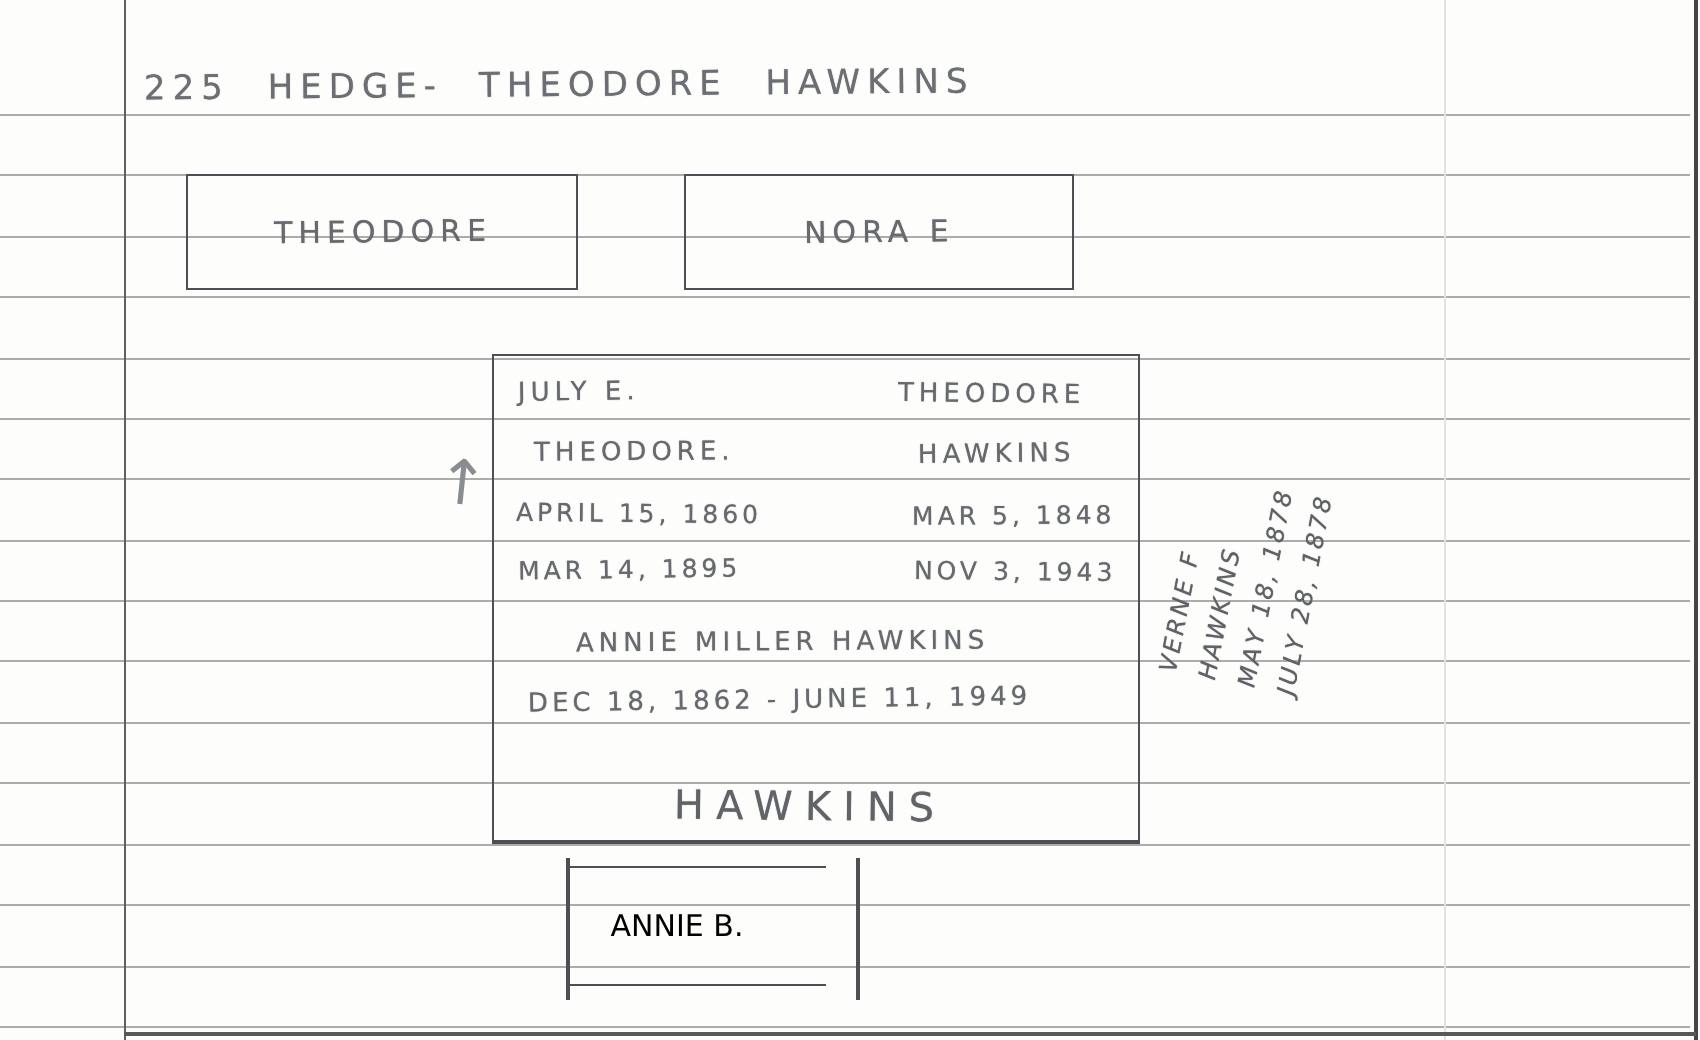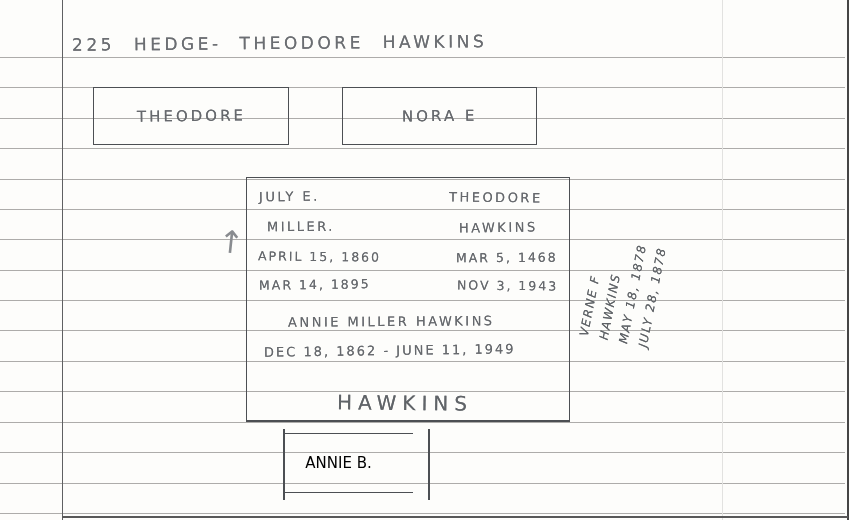--- a/index.html
+++ b/index.html
@@ -109,25 +109,25 @@
   <div class="pbox plot-box box-nora">
     <span class="hw-label">NORA E</span>
   </div>
 
   <div class="arrow">↑</div>
 
   <div class="pbox box-main">
     <span class="hw tilt-a" style="left:12px;top:11px;">JULY E.</span>
     <span class="hw tilt-b" style="left:202px;top:12px;">THEODORE</span>
 
-    <span class="hw tilt-c" style="left:20px;top:41px;">MILLER.</span>
+    <span class="hw tilt-c" style="left:20px;top:41px;">THEODORE.</span>
     <span class="hw tilt-a" style="left:212px;top:42px;">HAWKINS</span>
 
     <span class="hw dates tilt-b" style="left:11px;top:71px;">APRIL 15, 1860</span>
-    <span class="hw dates tilt-c" style="left:209px;top:72px;">MAR 5, 1468</span>
+    <span class="hw dates tilt-c" style="left:209px;top:72px;">MAR 5, 1848</span>
 
     <span class="hw dates tilt-a" style="left:12px;top:99px;">MAR 14, 1895</span>
     <span class="hw dates tilt-b" style="left:210px;top:100px;">NOV 3, 1943</span>
 
     <span class="hw tilt-c" style="left:41px;top:136px;">ANNIE MILLER HAWKINS</span>
     <span class="hw dates tilt-a" style="left:17px;top:165px;font-size:13px;">DEC 18, 1862 -  JUNE 11, 1949</span>
 
     <span class="hw family-name tilt-b" style="left:90px;top:213px;">HAWKINS</span>
   </div>
 

